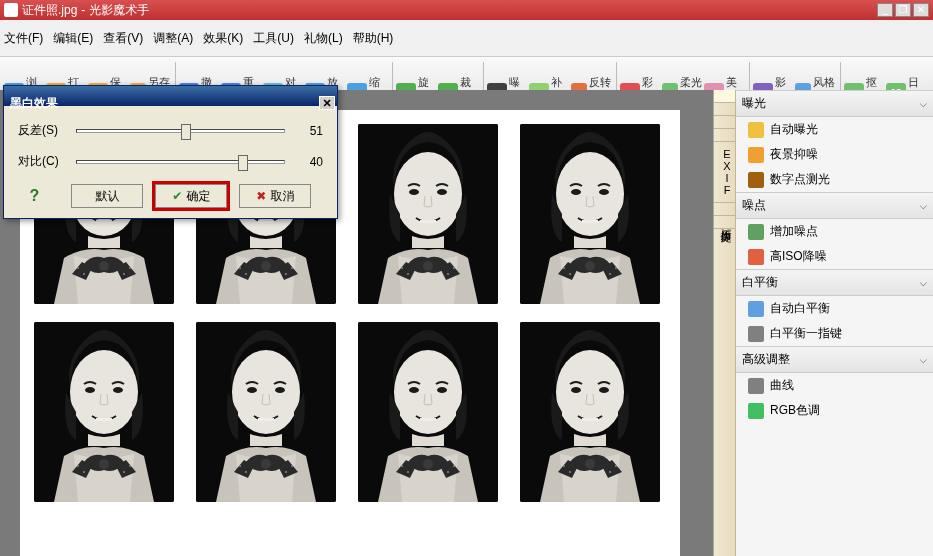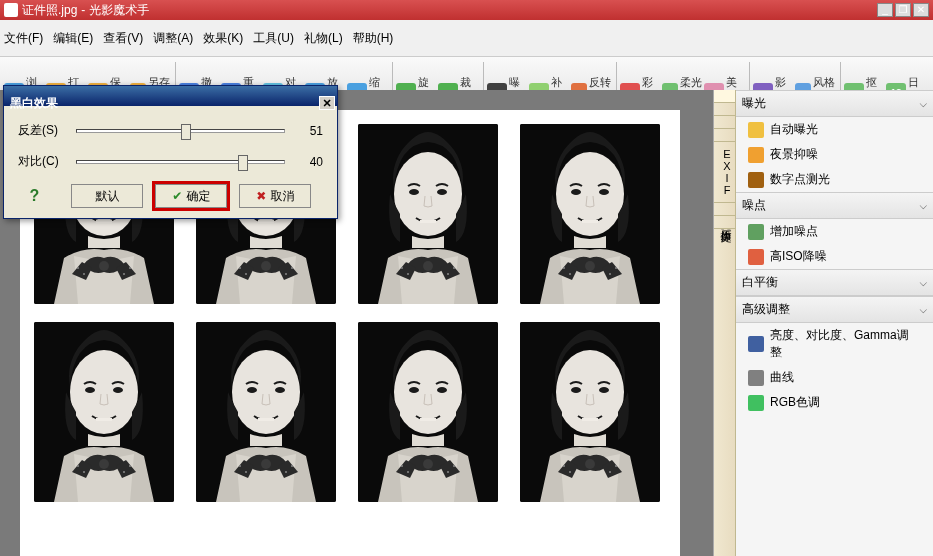--- a/index.html
+++ b/index.html
@@ -420,29 +420,33 @@
         <div class="aitem">
           <div class="sicon" style="background:#e06040"></div>
           <span>高ISO降噪</span>
         </div>
       </div>
       <div class="accordion">
         <div class="ahdr">
           <span>白平衡</span>
           <span class="chev">⌵</span>
         </div>
+        <div class="aitem">
+          <div class="sicon" style="background:#60a0e0"></div>
+          <span>自动白平衡</span>
+        </div>
+        <div class="aitem">
+          <div class="sicon" style="background:#808080"></div>
+          <span>白平衡一指键</span>
+        </div>
       </div>
       <div class="accordion">
         <div class="ahdr">
           <span>高级调整</span>
           <span class="chev">⌵</span>
-        </div>
-        <div class="aitem">
-          <div class="sicon" style="background:#4060a0"></div>
-          <span>亮度、对比度、Gamma调整</span>
         </div>
         <div class="aitem">
           <div class="sicon" style="background:#808080"></div>
           <span>曲线</span>
         </div>
         <div class="aitem">
           <div class="sicon" style="background:#40c060"></div>
           <span>RGB色调</span>
         </div>
       </div>

